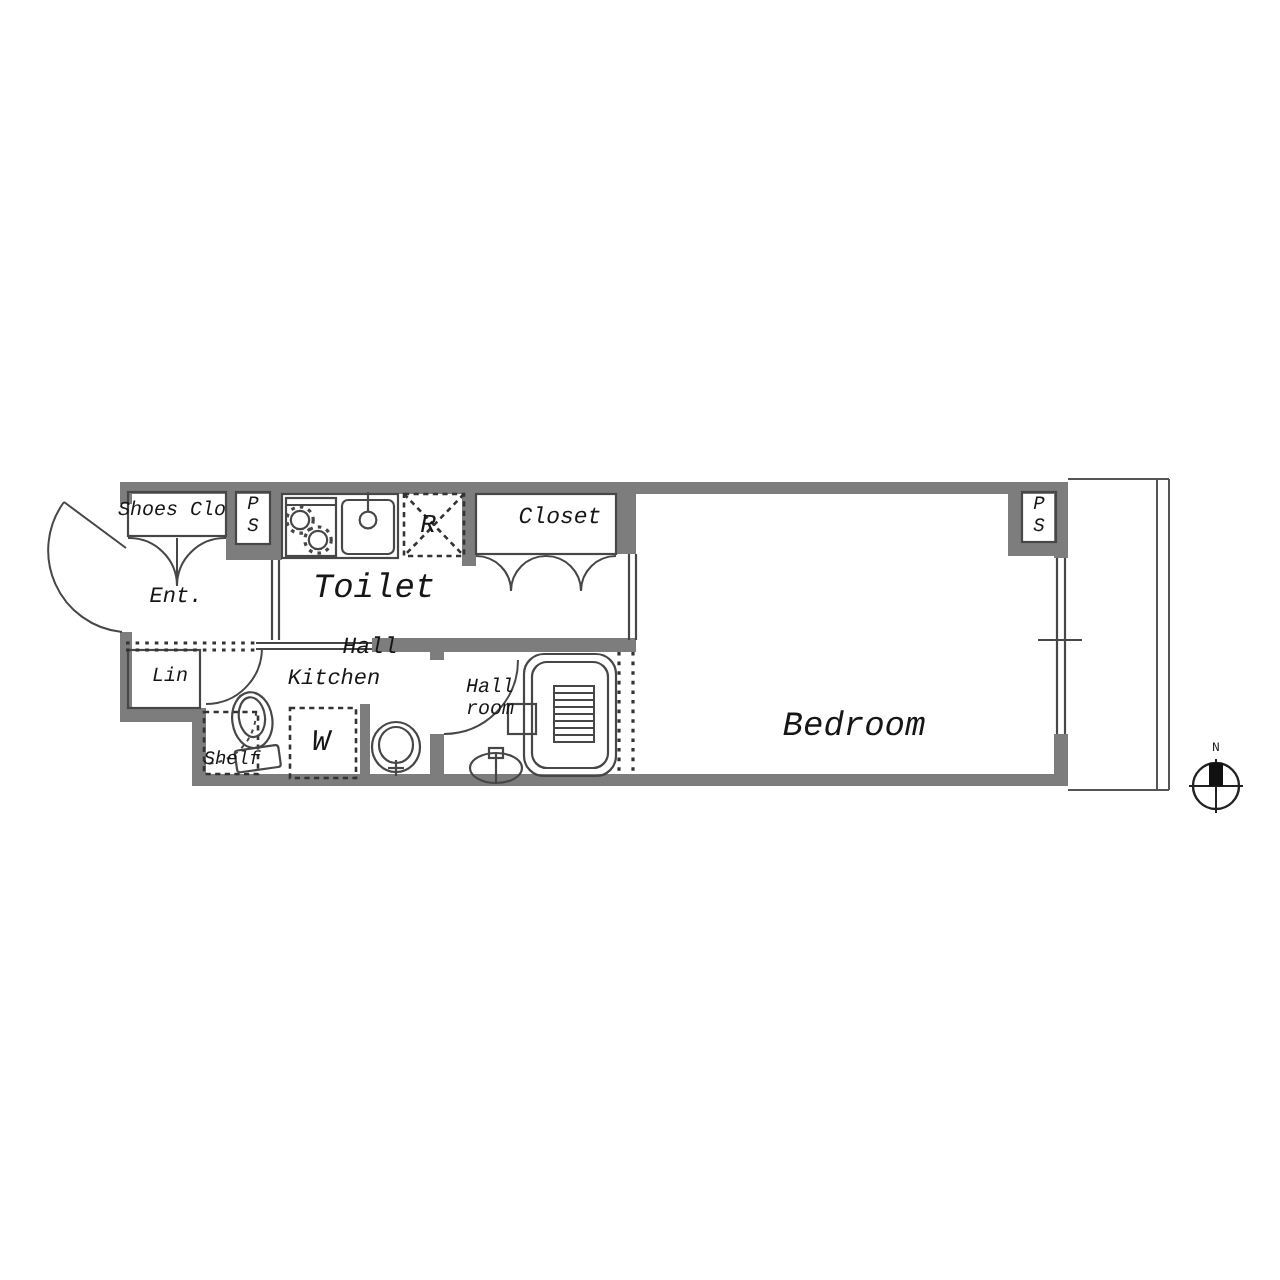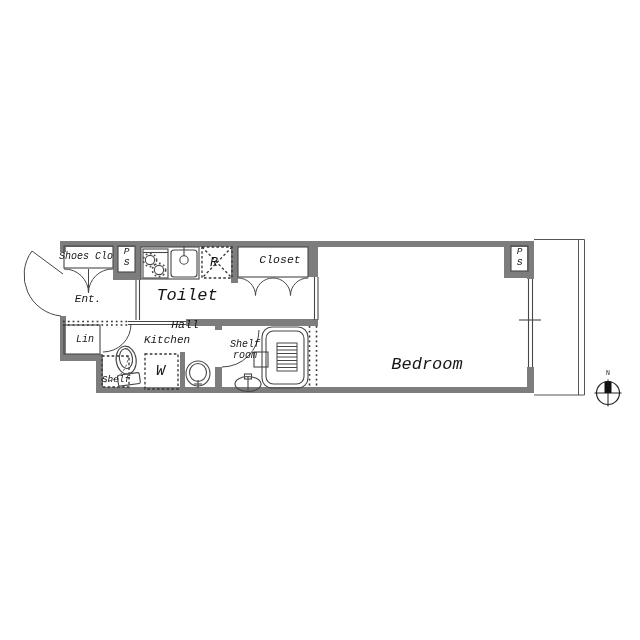--- a/index.html
+++ b/index.html
@@ -180,15 +180,15 @@
   <div class="lbl" style="left:187px;top:296px;font-size:17px;">Toilet</div>
   <div class="lbl" style="left:185px;top:325px;font-size:11.5px;">Hall</div>
   <div class="lbl" style="left:214px;top:263px;font-size:13px;">R</div>
   <div class="lbl" style="left:268px;top:260px;font-size:11.5px;margin-left:12px;">Closet</div>
   <div class="lbl" style="left:427px;top:317px;font-size:17px;margin-top:48px;">Bedroom</div>
   <div class="lbl stack" style="left:519.5px;top:258px;font-size:9.5px;">PS</div>
   <div class="lbl" style="left:85px;top:339px;font-size:10px;">Lin</div>
   <div class="lbl" style="left:167px;top:340px;font-size:11px;">Kitchen</div>
   <div class="lbl" style="left:160.5px;top:372px;font-size:15px;">W</div>
   <div class="lbl" style="left:116px;top:380px;font-size:9.5px;">Shelf</div>
-  <div class="lbl wrap" style="left:245px;top:350px;font-size:10px;">Shelf room</div>
+  <div class="lbl wrap" style="left:245px;top:350px;font-size:10px;">Hall room</div>
   <div class="lbl" style="left:608px;top:373.5px;font-size:6.5px;font-style:normal;">N</div>
 </div>
 
 </body></html>

